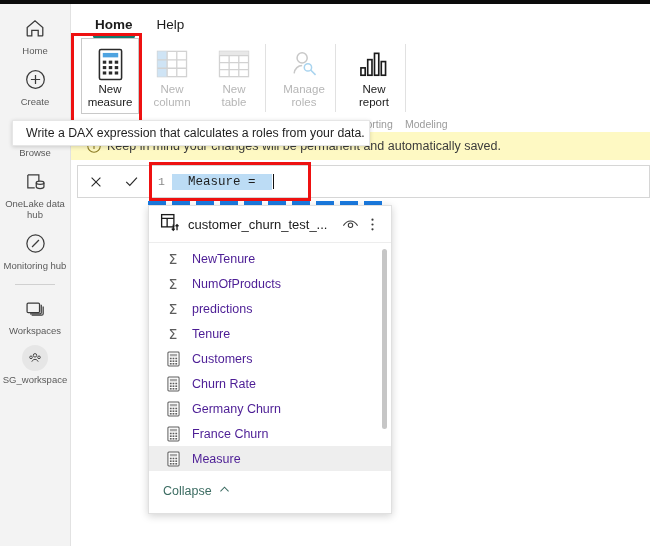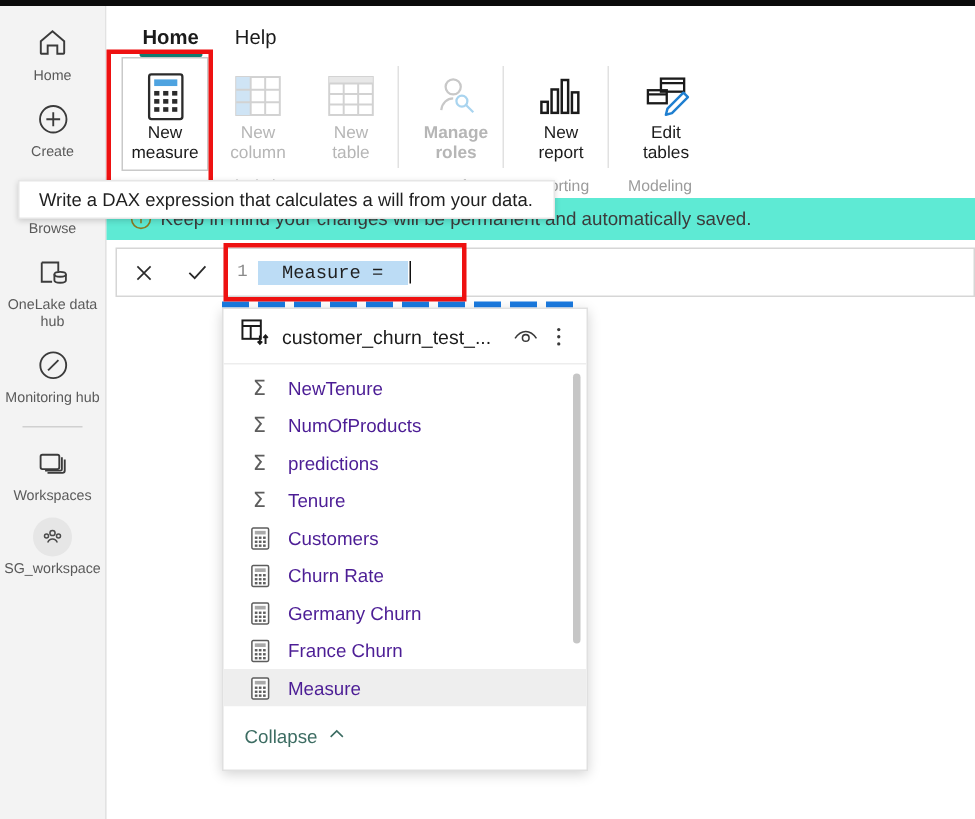--- a/index.html
+++ b/index.html
@@ -54,21 +54,21 @@
   .rbtn.disabled .lb { color:#b6b6b6; }
   .grouplabel {
     position:absolute; bottom:0px; left:0; width:100%; text-align:center;
     font-size:10.5px; color:#9b9b9b; white-space:nowrap;
   }
   .rgroup-inner { display:flex; }
 
   
   .banner {
     position:absolute; left:71px; top:132px; width:579px; height:28px;
-    background:#5eead4; display:flex; align-items:center; padding-left:36px;
+    background:#fef9c3; display:flex; align-items:center; padding-left:36px;
     font-size:12.5px; color:#3b3b3b;
   }
   .banner .warn { position:absolute; left:15px; top:6px; width:16px; height:16px; color:#8a7a22; }
 
   
   .fbar {
     position:absolute; left:77px; top:165px; width:573px; height:33px;
     background:#fff; border:1px solid #d6d6d6; display:flex; align-items:center;
   }
   .fbar-actions { width:72px; height:31px; display:flex; align-items:center; justify-content:space-around; border-right:1px solid #e3e3e3; }
@@ -262,21 +262,21 @@
                 <path d="M11.8 7.1v22.4M22.1 7.1v22.4M1.5 7.1h31M1.5 14.6h31M1.5 22h31" stroke="#d2d2d2" stroke-width="1.4"></path>
               </svg>
             </span>
             <span class="lb">New</span>
             <span class="lb">table</span>
           </div>
         </div>
         <span class="grouplabel">Calculations</span>
       </div>
 
-      <div class="rgroup" style="padding-left:8px;font-weight:bold;">
+      <div class="rgroup" style="padding-left:8px;">
         <div class="rgroup-inner">
           <div class="rbtn disabled">
             <span class="ic">
               <svg width="30" height="30" viewBox="0 0 32 32" fill="none" stroke="#c8c8c8" stroke-width="1.6">
                 <circle cx="14" cy="9.5" r="5.4"></circle>
                 <path d="M5.5 26c.6-5.2 4.3-8.3 8.5-8.3"></path>
                 <circle cx="20.2" cy="19.6" r="3.9" stroke="#a9d4ef"></circle>
                 <path d="m23.1 22.4 5.2 5.2" stroke="#a9d4ef"></path>
               </svg>
             </span>
@@ -301,37 +301,20 @@
               </svg>
             </span>
             <span class="lb">New</span>
             <span class="lb">report</span>
           </div>
         </div>
         <span class="grouplabel">Reporting</span>
       </div>
 
       <div class="rgroup" style="padding-left:8px;">
-        <div class="rgroup-inner">
-          <div class="rbtn">
-            <span class="ic">
-              <svg width="31" height="29" viewBox="0 0 32 30">
-                <g fill="none" stroke="#1b1b1b" stroke-width="1.6">
-                  <rect x="12" y="2.5" width="16" height="9"></rect>
-                  <path d="M12 5.6h16"></path>
-                  <rect x="3" y="10.5" width="13" height="9"></rect>
-                  <path d="M3 13.4h13"></path>
-                </g>
-                <path d="M27.5 12.2 16.5 23.2l-1.1 4.2 4.2-1.1L30.6 15.3z" fill="#fff" stroke="#1f7fd0" stroke-width="1.7" stroke-linejoin="round"></path>
-              </svg>
-            </span>
-            <span class="lb">Edit</span>
-            <span class="lb">tables</span>
-          </div>
-        </div>
         <span class="grouplabel">Modeling</span>
       </div>
     </div>
   </div>
 
   <div class="banner">
     <span class="warn">
       <svg width="16" height="16" viewBox="0 0 20 20" fill="none" stroke="#8a7a22" stroke-width="1.3">
         <circle cx="10" cy="10" r="7.8"></circle>
           <path d="M10 8.6v5M10 6.1v.6"></path>
@@ -521,19 +504,19 @@
         <span>
           <svg width="13" height="13" viewBox="0 0 16 16" fill="none" stroke="#3c6c62" stroke-width="1.3">
             <path d="M3 10.2 8 5.2l5 5"></path>
           </svg>
         </span>
       </span>
     </div>
   </div>
 
   <div class="tooltip">
-    <span>Write a DAX expression that calculates a will from your data.</span>
+    <span>Write a DAX expression that calculates a roles from your data.</span>
   </div>
 
   <div class="redbox" id="red-newmeasure"></div>
   <div class="redbox" id="red-formula"></div>
 
 </div>
 
 </body></html>

